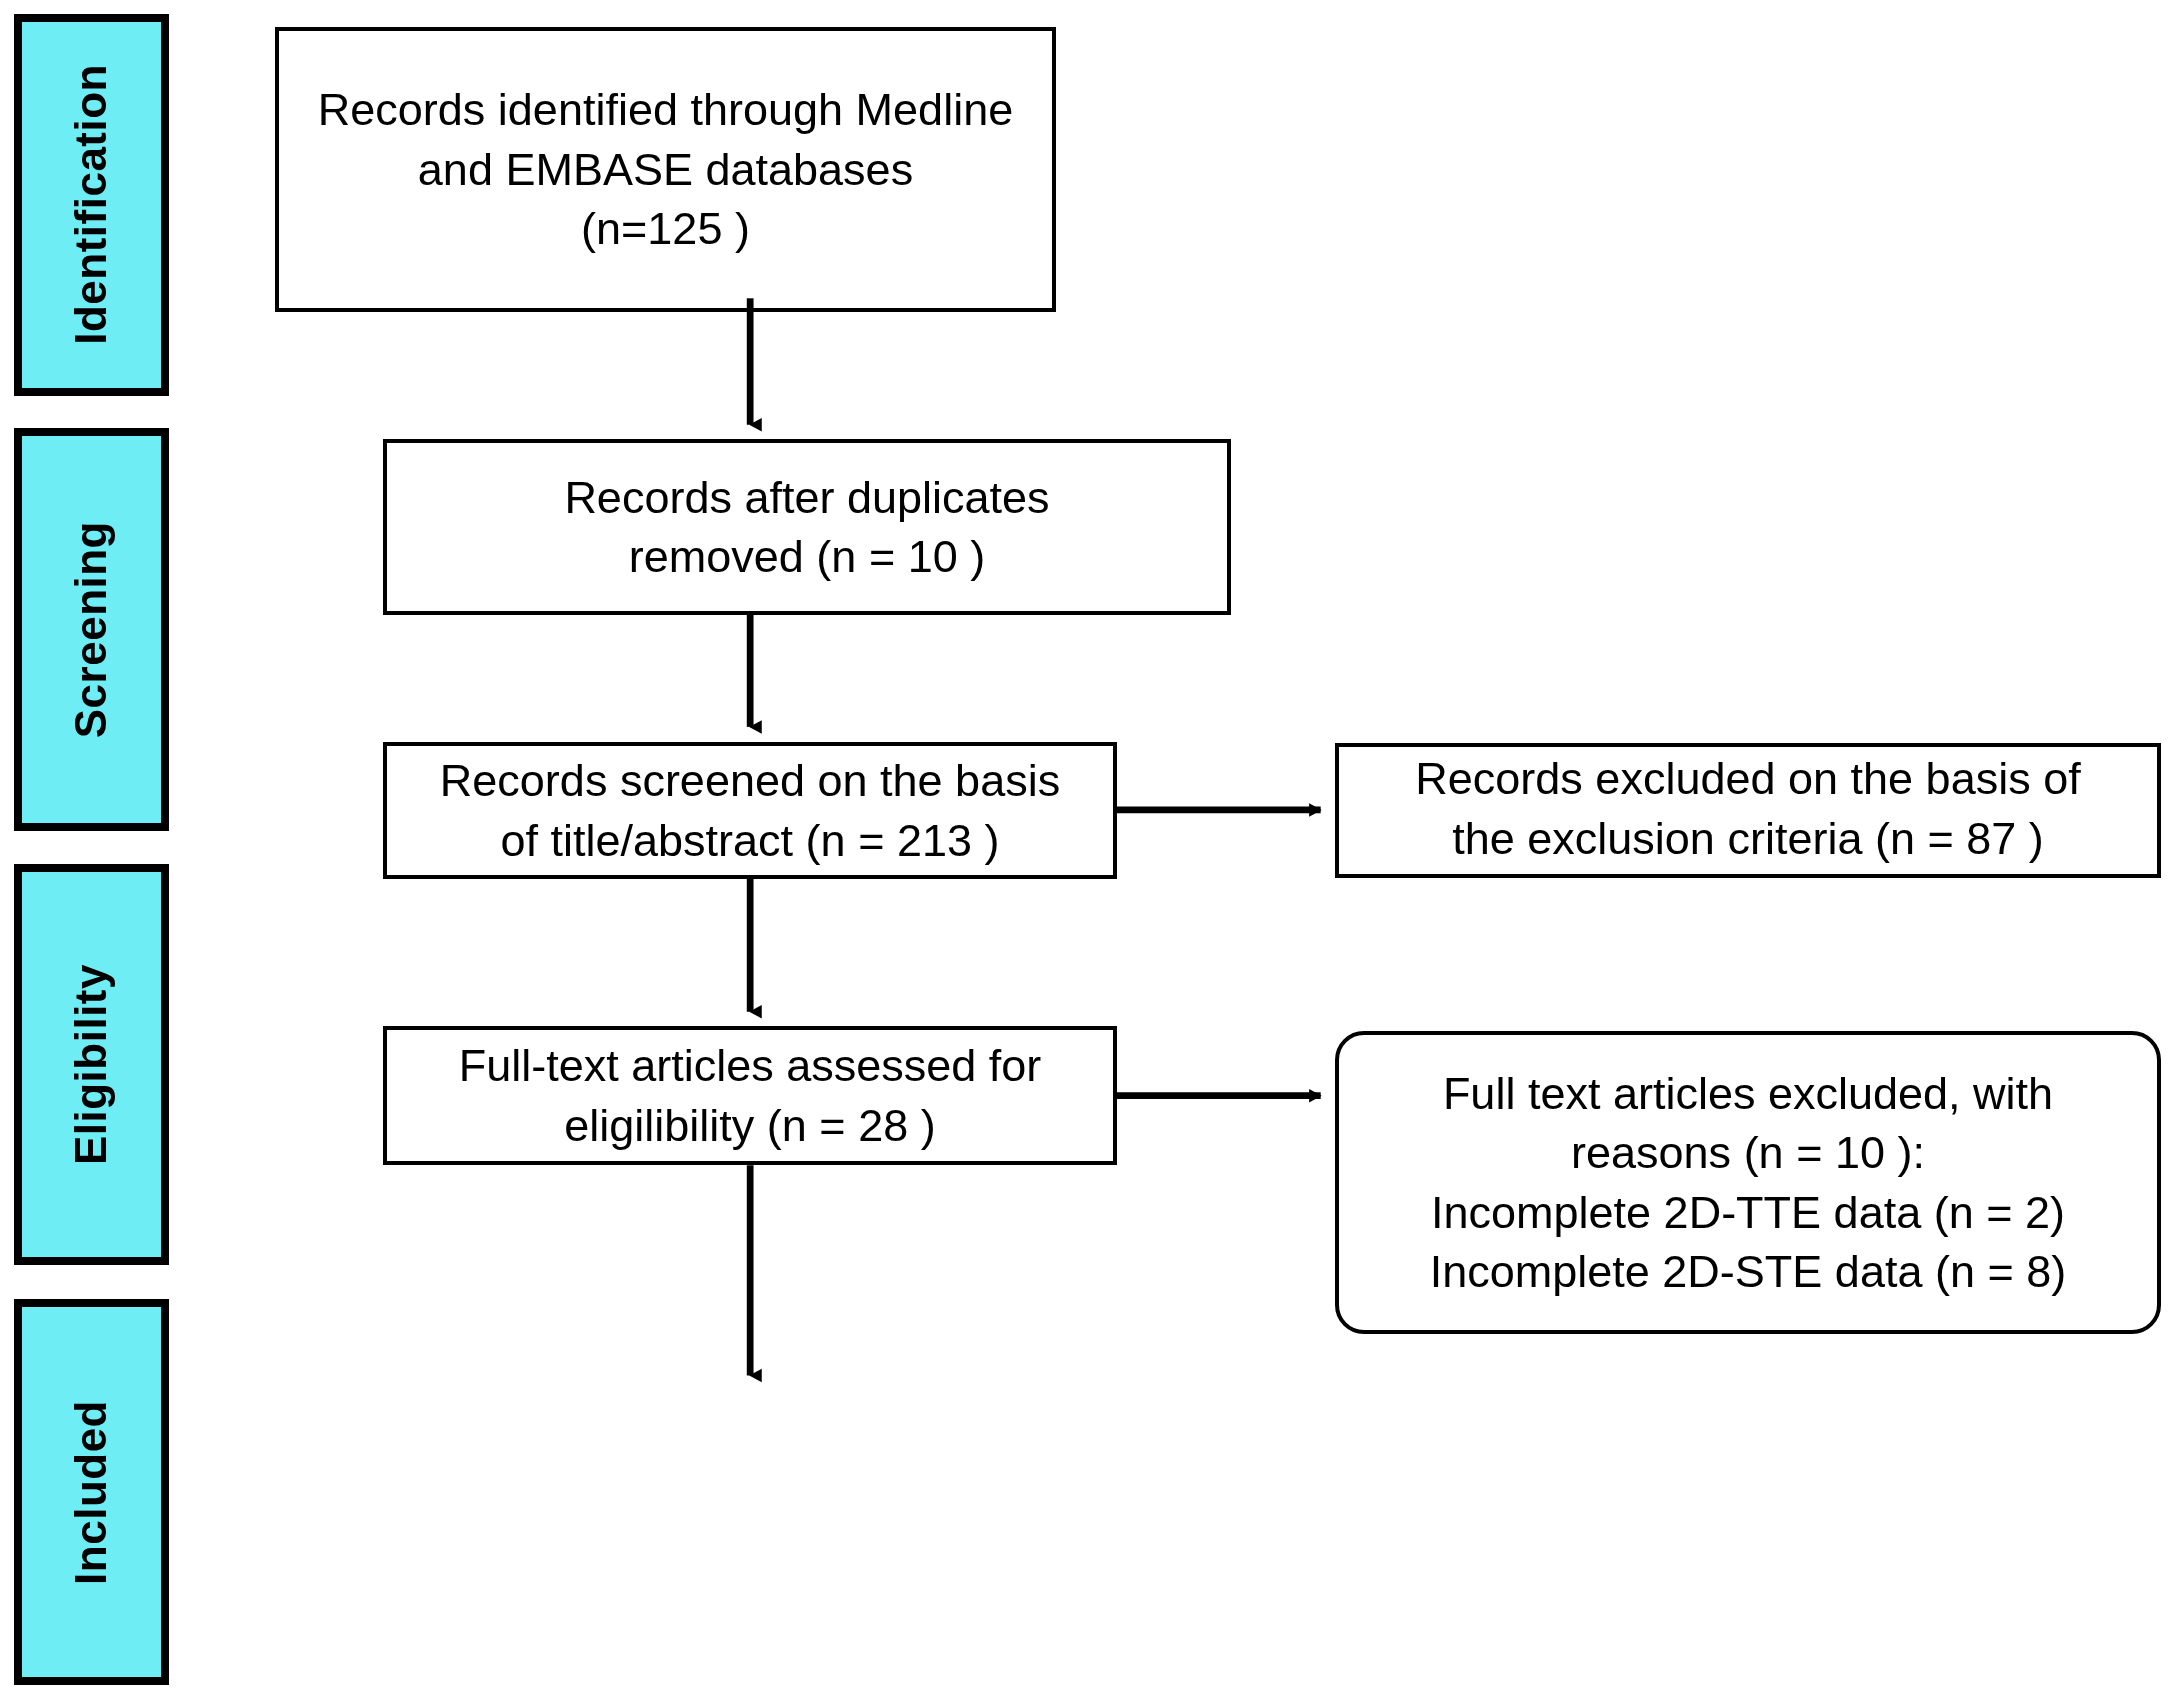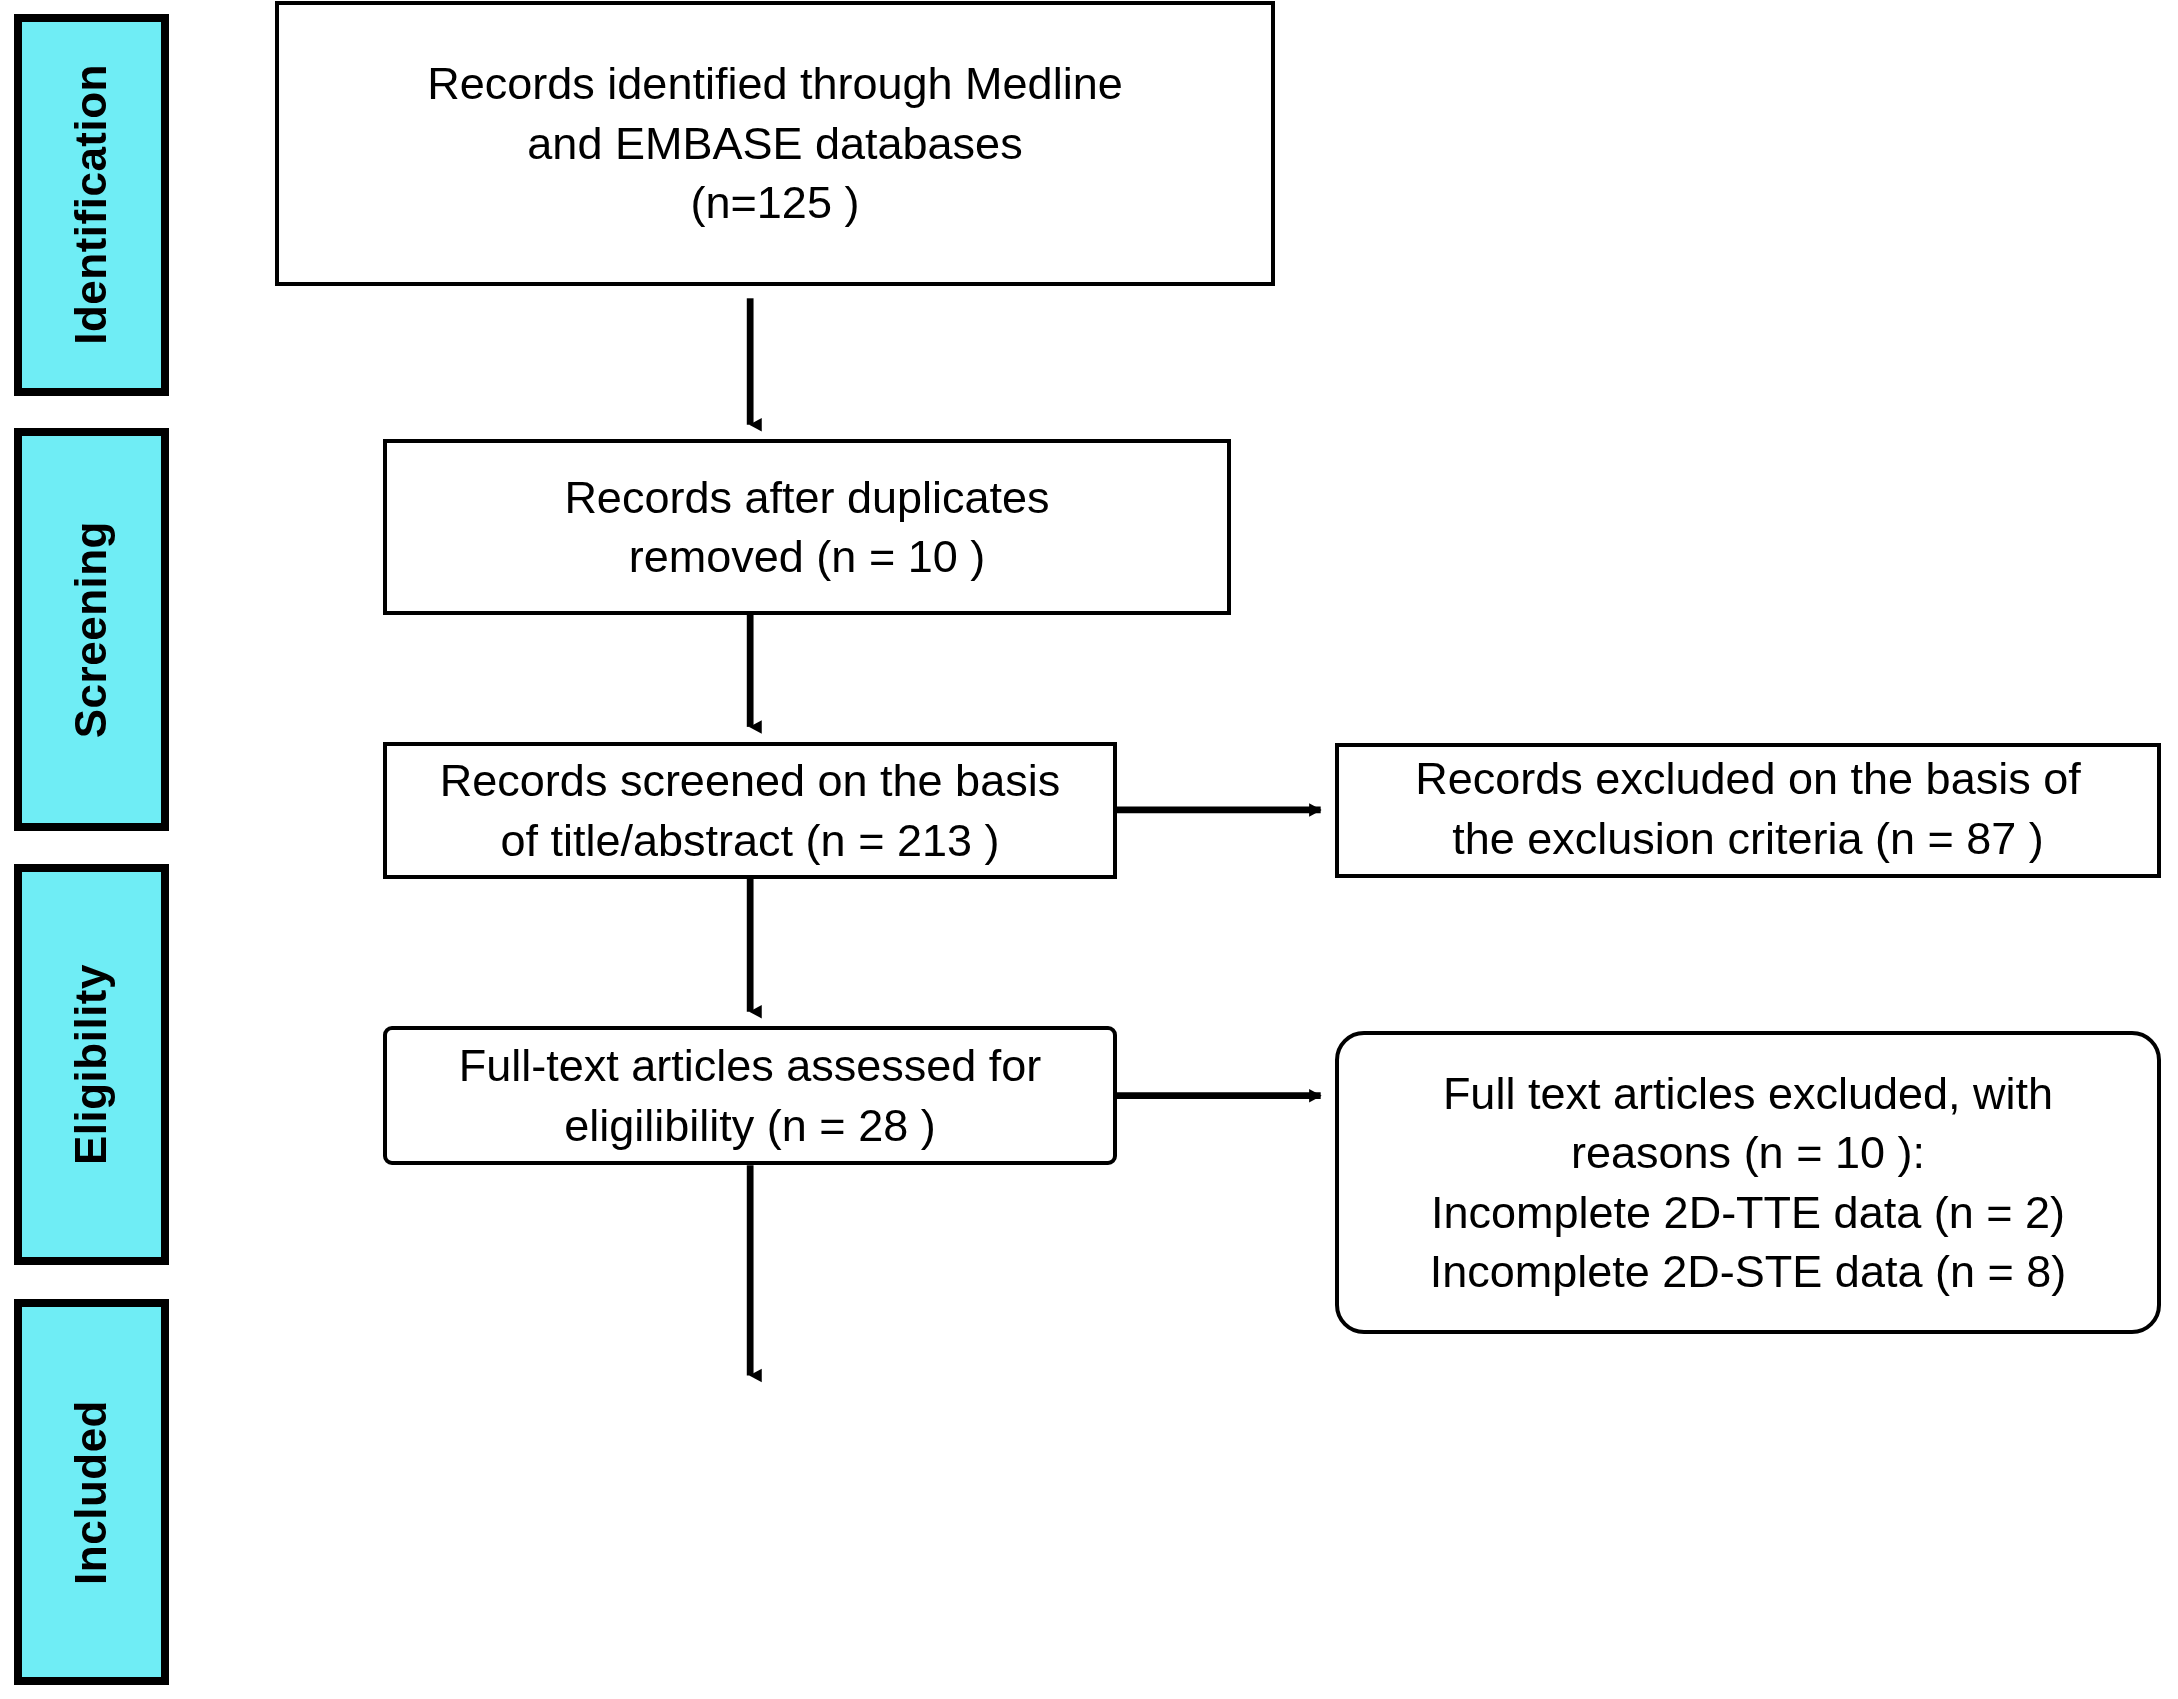--- a/index.html
+++ b/index.html
@@ -94,42 +94,42 @@
   </div>
 
   <div class="stage-box" style="left:13.5px; top:864px; width:155px; height:401px;">
     <span class="stage-label">Eligibility</span>
   </div>
 
   <div class="stage-box" style="left:13.5px; top:1299px; width:155px; height:386px;">
     <span class="stage-label">Included</span>
   </div>
 
-  <div class="node-box" style="left:275px; top:1px; width:1000px; height:285px;">
+  <div class="node-box" style="left:275px; top:27px; width:781px; height:285px;">
     <div class="node-text">Records identified through Medline
 and EMBASE databases
 (n=125 )</div>
   </div>
 
   <div class="node-box" style="left:383px; top:439px; width:848px; height:176px;">
     <div class="node-text">Records after duplicates
 removed (n = 10 )</div>
   </div>
 
   <div class="node-box" style="left:383px; top:742px; width:734px; height:137px;">
     <div class="node-text">Records screened on the basis
 of title/abstract (n = 213 )</div>
   </div>
 
   <div class="node-box" style="left:1335px; top:743px; width:826px; height:135px;justify-content:flex-end;">
     <div class="node-text">Records excluded on the basis of
 the exclusion criteria (n = 87 )</div>
   </div>
 
-  <div class="node-box" style="left:383px; top:1026px; width:734px; height:139px;border-radius:9px;">
+  <div class="node-box" style="left:383px; top:1026px; width:734px; height:139px;">
     <div class="node-text">Full-text articles assessed for
 eligilibility (n = 28 )</div>
   </div>
 
   <div class="node-box" style="left:1335px; top:1031px; width:826px; height:303px; padding:9.7px 23px;border-radius:29px;">
     <div class="node-text left-align">Full text articles excluded, with
 reasons (n = 10 ):
 Incomplete 2D-TTE data (n = 2)
 Incomplete 2D-STE data (n = 8)</div>
   </div>

